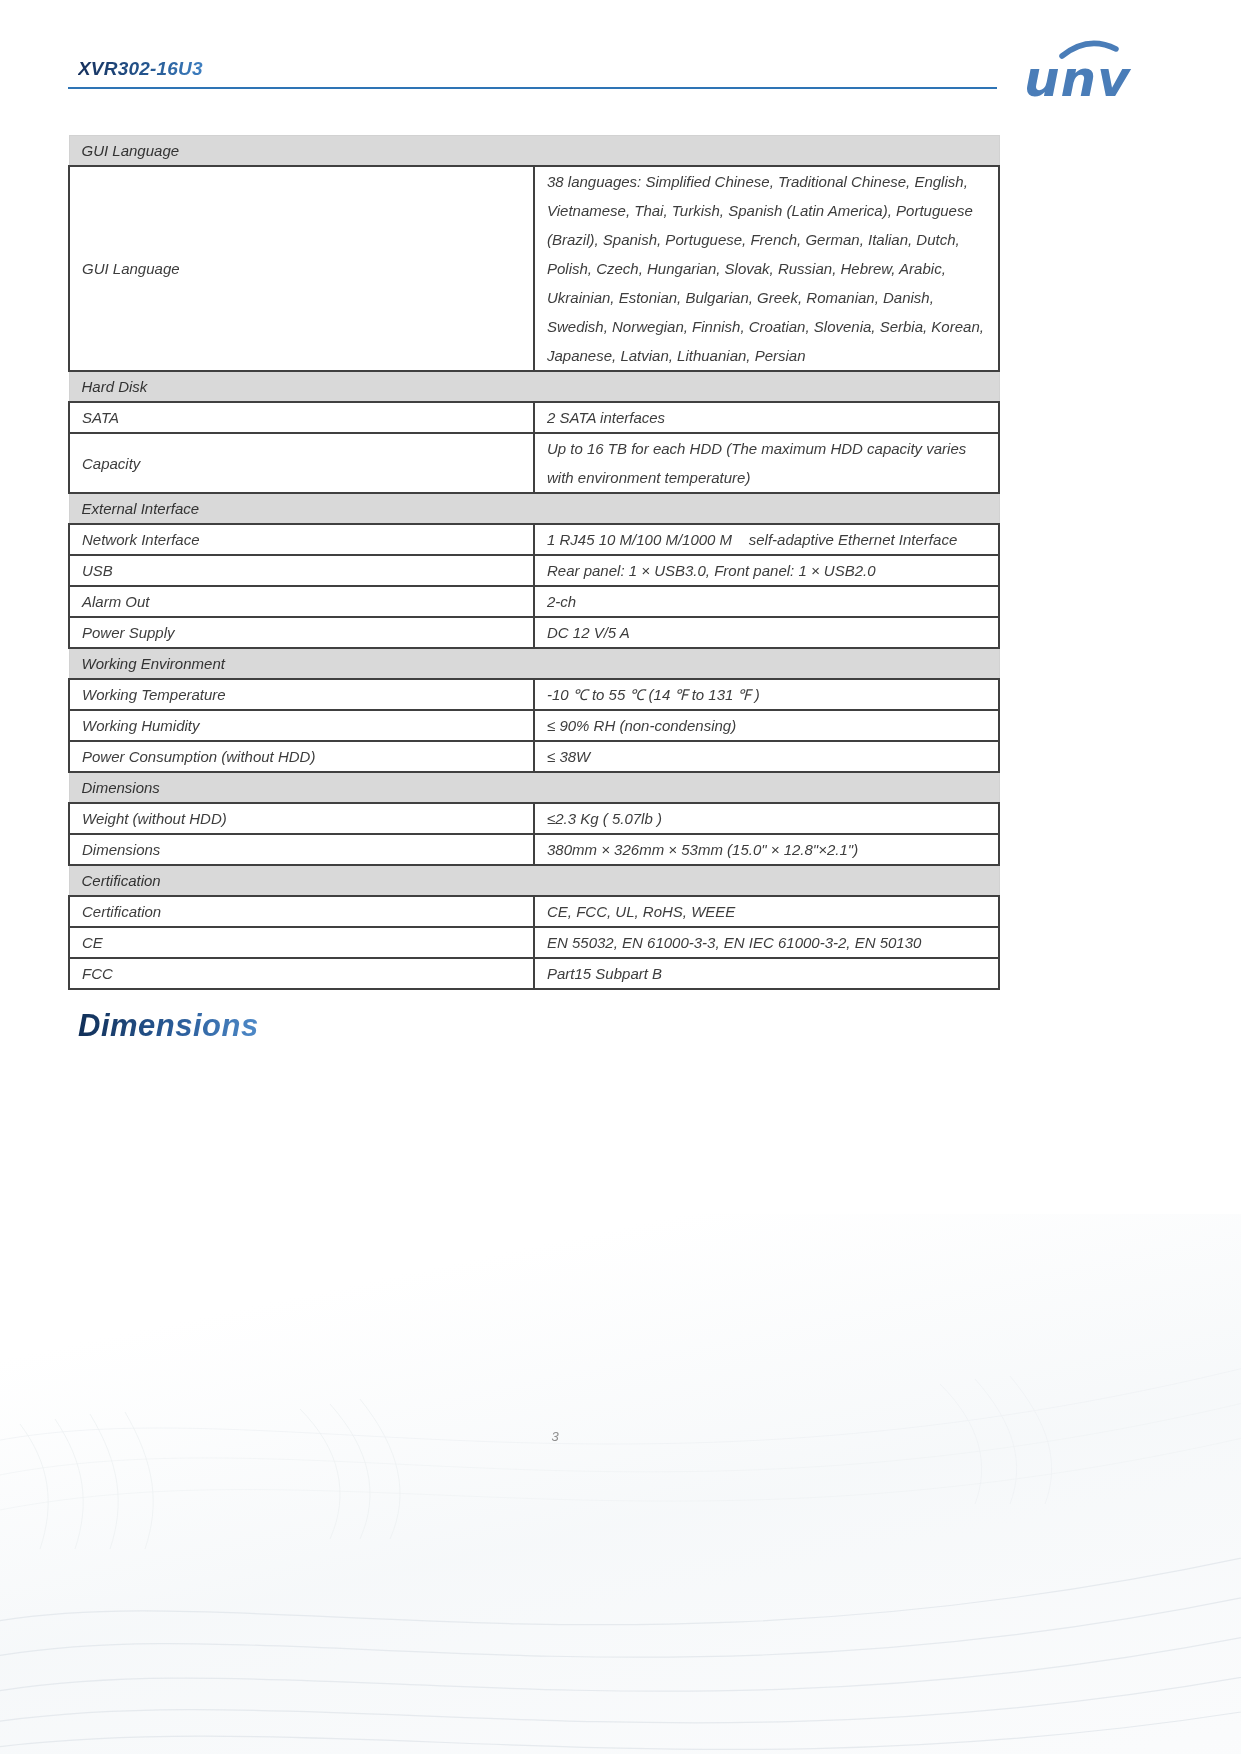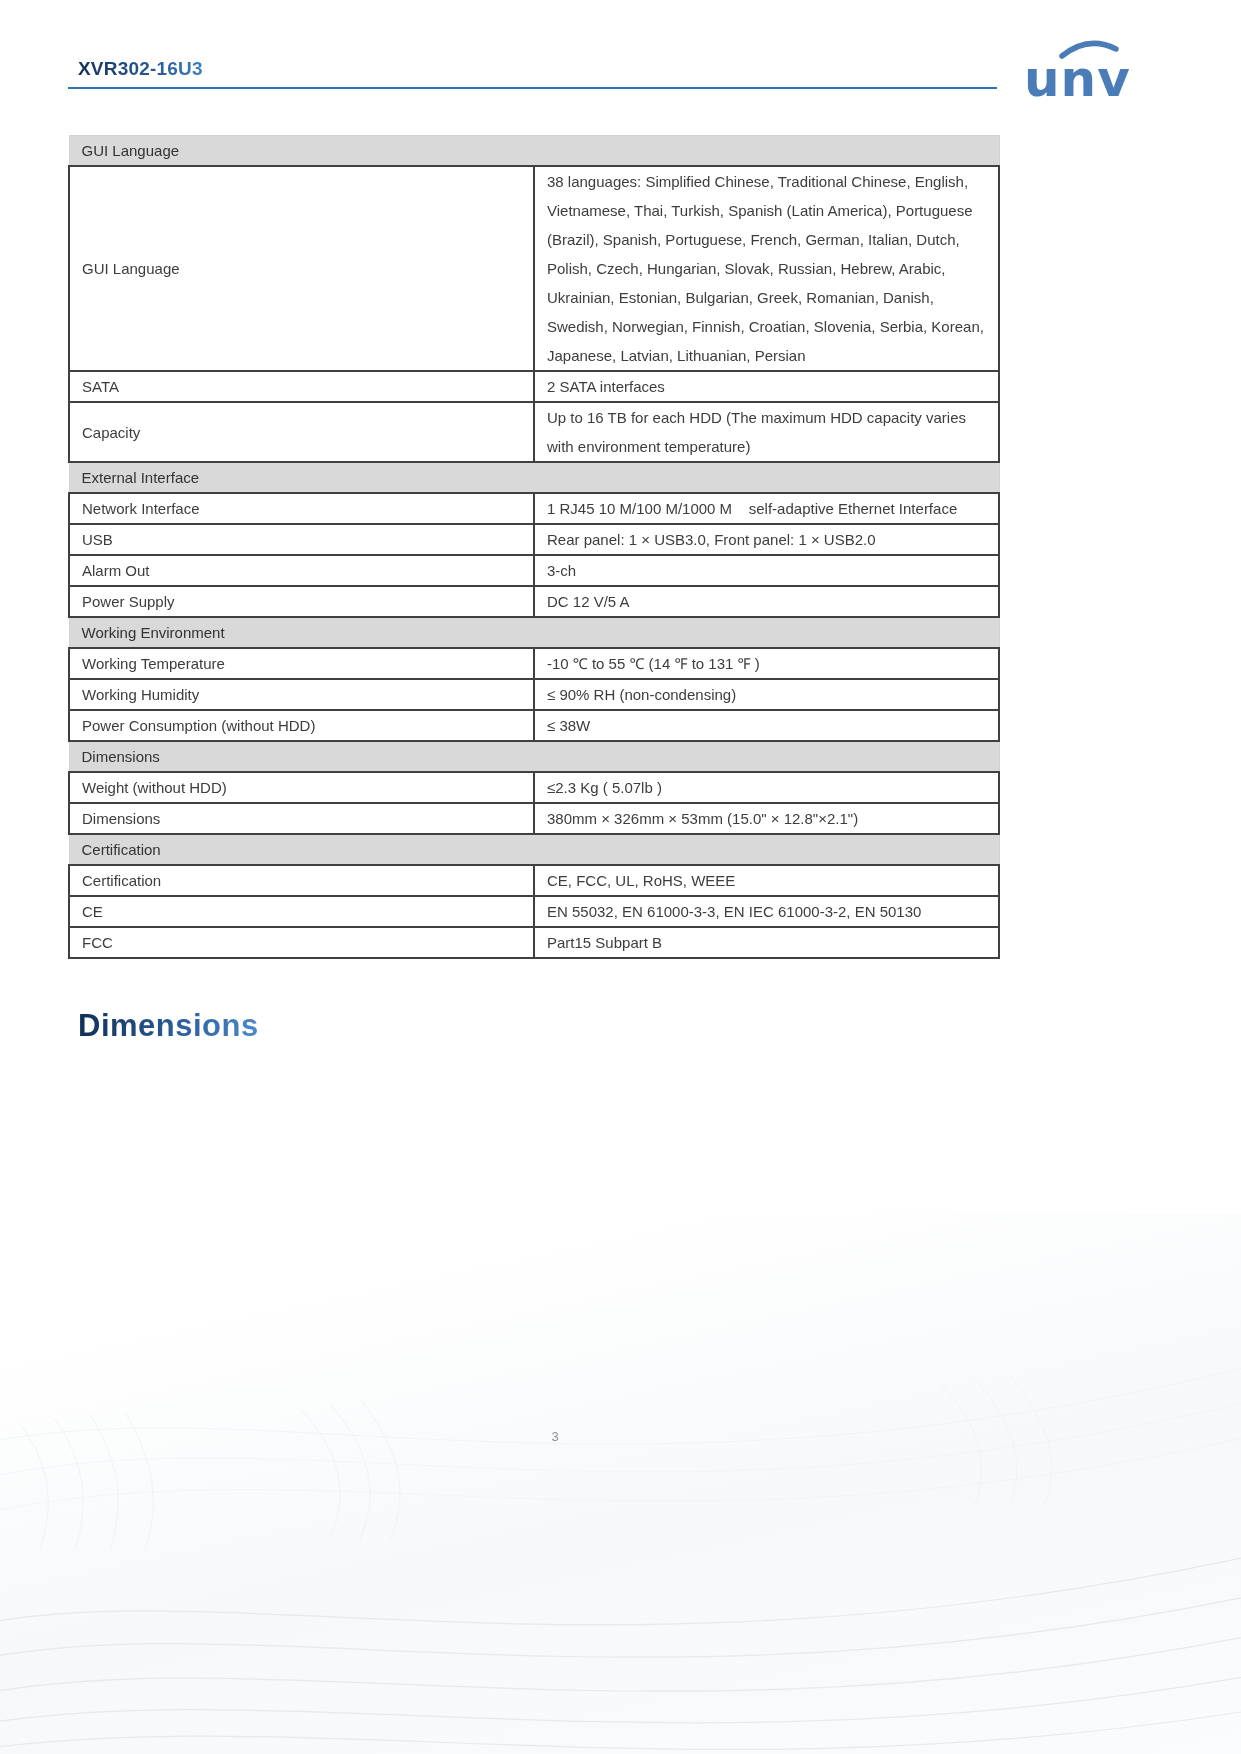--- a/index.html
+++ b/index.html
@@ -3,20 +3,21 @@
 <meta charset="utf-8">
 <style>
   html,body { margin:0; padding:0; background:#ffffff; }
   .page {
     position: relative;
     width: 1241px;
     height: 1754px;
     background: #ffffff;
     font-family: "Liberation Sans", sans-serif;
     overflow: hidden;
+    font-style: italic;
   }
 
   
   .model-title {
     position: absolute;
     left: 78px; top: 58px;
     font-size: 19px;
     font-weight: bold;
     letter-spacing: 0.2px;
     background: linear-gradient(90deg, #16305c 0%, #24568f 55%, #3d7fc1 100%);
@@ -137,20 +138,23 @@
 
   <table class="spec-table">
     <tbody>
         <tr class="section-row">
           <td colspan="2">GUI Language</td>
         </tr>
         <tr>
           <td class="label">GUI Language</td>
           <td class="value">38 languages: Simplified Chinese, Traditional Chinese, English, Vietnamese, Thai, Turkish, Spanish (Latin America), Portuguese (Brazil), Spanish, Portuguese, French, German, Italian, Dutch, Polish, Czech, Hungarian, Slovak, Russian, Hebrew, Arabic, Ukrainian, Estonian, Bulgarian, Greek, Romanian, Danish, Swedish, Norwegian, Finnish, Croatian, Slovenia, Serbia, Korean, Japanese, Latvian, Lithuanian, Persian</td>
         </tr>
+        <tr class="section-row">
+          <td colspan="2">Hard Disk</td>
+        </tr>
         <tr>
           <td class="label">SATA</td>
           <td class="value">2 SATA interfaces</td>
         </tr>
         <tr>
           <td class="label">Capacity</td>
           <td class="value">Up to 16 TB for each HDD (The maximum HDD capacity varies with environment temperature)</td>
         </tr>
         <tr class="section-row">
           <td colspan="2">External Interface</td>
@@ -158,21 +162,21 @@
         <tr>
           <td class="label">Network Interface</td>
           <td class="value">1 RJ45 10 M/100 M/1000 M&nbsp;&nbsp;&nbsp;&nbsp;self-adaptive Ethernet Interface</td>
         </tr>
         <tr>
           <td class="label">USB</td>
           <td class="value">Rear panel: 1 × USB3.0, Front panel: 1 × USB2.0</td>
         </tr>
         <tr>
           <td class="label">Alarm Out</td>
-          <td class="value">3-ch</td>
+          <td class="value">2-ch</td>
         </tr>
         <tr>
           <td class="label">Power Supply</td>
           <td class="value">DC 12 V/5 A</td>
         </tr>
         <tr class="section-row">
           <td colspan="2">Working Environment</td>
         </tr>
         <tr>
           <td class="label">Working Temperature</td>

